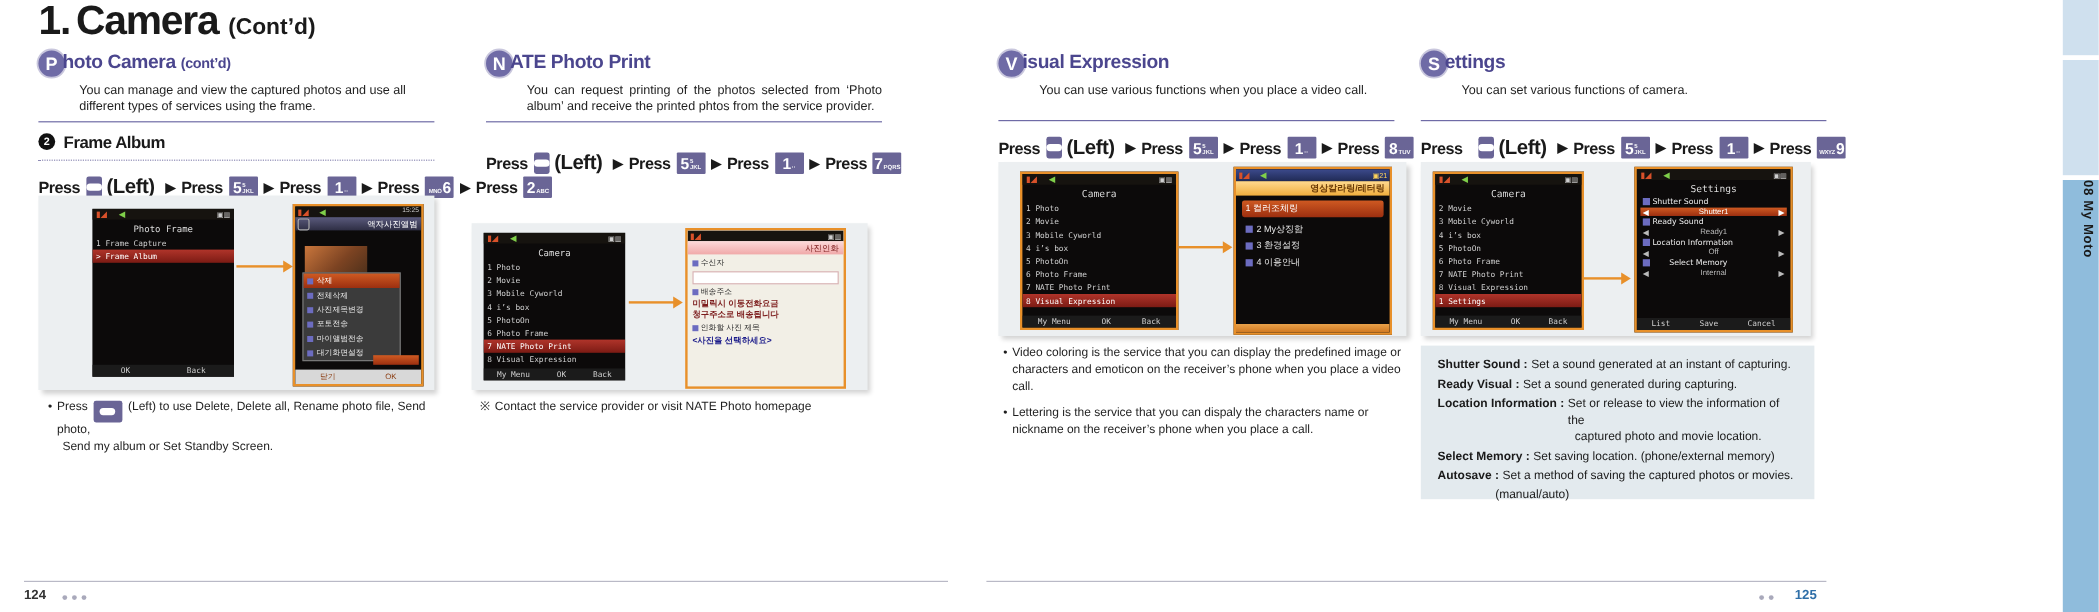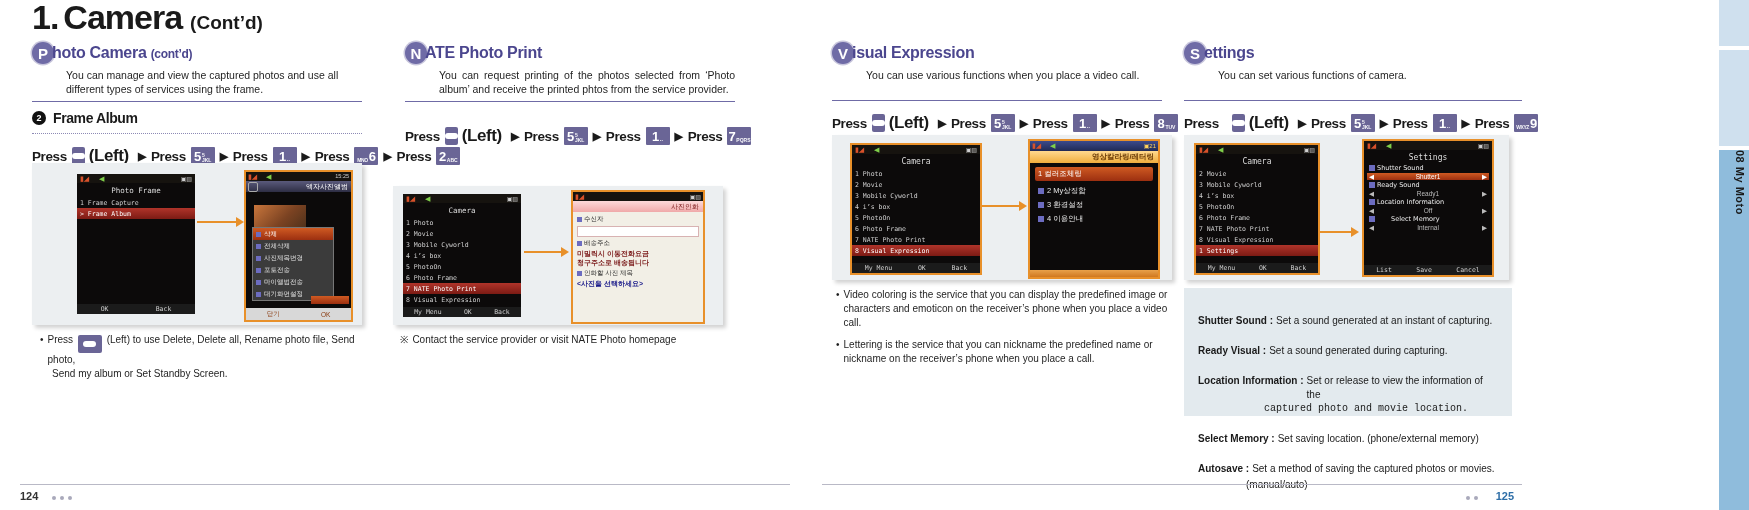--- a/index.html
+++ b/index.html
@@ -91,21 +91,21 @@
   .arrow-conn{position:absolute;height:2px;background:#e8902a;}
   .arrow-conn:after{content:"";position:absolute;right:-7px;top:-4px;border-left:8px solid #e8902a;border-top:5px solid transparent;border-bottom:5px solid transparent;}
 
   
   .note{font-size:10px;line-height:14px;color:#1f1f1f;}
   .bulleted{display:flex;gap:4px;}
   .bulleted .dot{font-size:10px;line-height:14px;}
 
   
   .glossbox{position:absolute;background:#e3eaee;padding:10px 14px;}
-  .gloss-row{display:flex;font-size:10px;line-height:14px;margin-bottom:2px;margin-top:16px;}
+  .gloss-row{display:flex;font-size:10px;line-height:14px;margin-bottom:2px;}
   .gloss-term{font-weight:bold;white-space:nowrap;margin-right:3px;}
   .gloss-def{font-weight:normal;}
   .gloss-cont{font-size:10px;line-height:14px;}
 
   
   .foot{position:absolute;bottom:0;left:0;right:0;height:34px;}
   .foot-line{position:absolute;left:0;right:0;top:0;height:1px;background:#b9b9c6;}
   .pgnum{position:absolute;font-size:11px;font-weight:bold;color:#333;}
   .dots{position:absolute;display:flex;gap:4px;align-items:center;}
   .dots i{width:4px;height:4px;border-radius:50%;background:#a9a9bb;display:block;}
@@ -435,21 +435,21 @@
       </div>
     </div>
 
     <div class="note" style="position:absolute;left:14px;top:288px;width:335px;">
       <div class="bulleted" style="margin-bottom:8px;">
         <span class="dot">•</span>
         <span>Video coloring is the service that you can display the predefined image or characters and emoticon on the receiver’s phone when you place a video call.</span>
       </div>
       <div class="bulleted">
         <span class="dot">•</span>
-        <span>Lettering is the service that you can nickname the predefined name or nickname on the receiver’s phone when you place a call.</span>
+        <span>Lettering is the service that you can dispaly the characters name or nickname on the receiver’s phone when you place a call.</span>
       </div>
     </div>
 
     <div class="sec" style="left:362px;top:42px;width:338px;">
       <div class="sec-head">
         <div class="circ">S</div>
         <div class="sec-title">ettings</div>
       </div>
       <div class="sec-desc">You can set various functions of camera.</div>
       <div class="rule" style="margin-top:18px;"></div>
@@ -550,21 +550,21 @@
         <span class="gloss-def">Set a sound generated at an instant of capturing.</span>
       </div>
       <div class="gloss-row">
         <span class="gloss-term">Ready Visual :</span>
         <span class="gloss-def">Set a sound generated during capturing.</span>
       </div>
       <div class="gloss-row">
         <span class="gloss-term">Location Information :</span>
         <span class="gloss-def">Set or release to view the information of the</span>
       </div>
-      <div class="gloss-cont" style="text-align:right;padding-right:30px;margin:-2px 0 2px 0;font-family:Liberation Mono, monospace;">captured photo and movie location.</div>
+      <div class="gloss-cont" style="text-align:right;padding-right:30px;margin:-2px 0 2px 0;">captured photo and movie location.</div>
       <div class="gloss-row">
         <span class="gloss-term">Select Memory :</span>
         <span class="gloss-def">Set saving location. (phone/external memory)</span>
       </div>
       <div class="gloss-row">
         <span class="gloss-term">Autosave :</span>
         <span class="gloss-def">Set a method of saving the captured photos or movies.</span>
       </div>
       <div class="gloss-cont" style="padding-left:48px;">(manual/auto)</div>
     </div>

